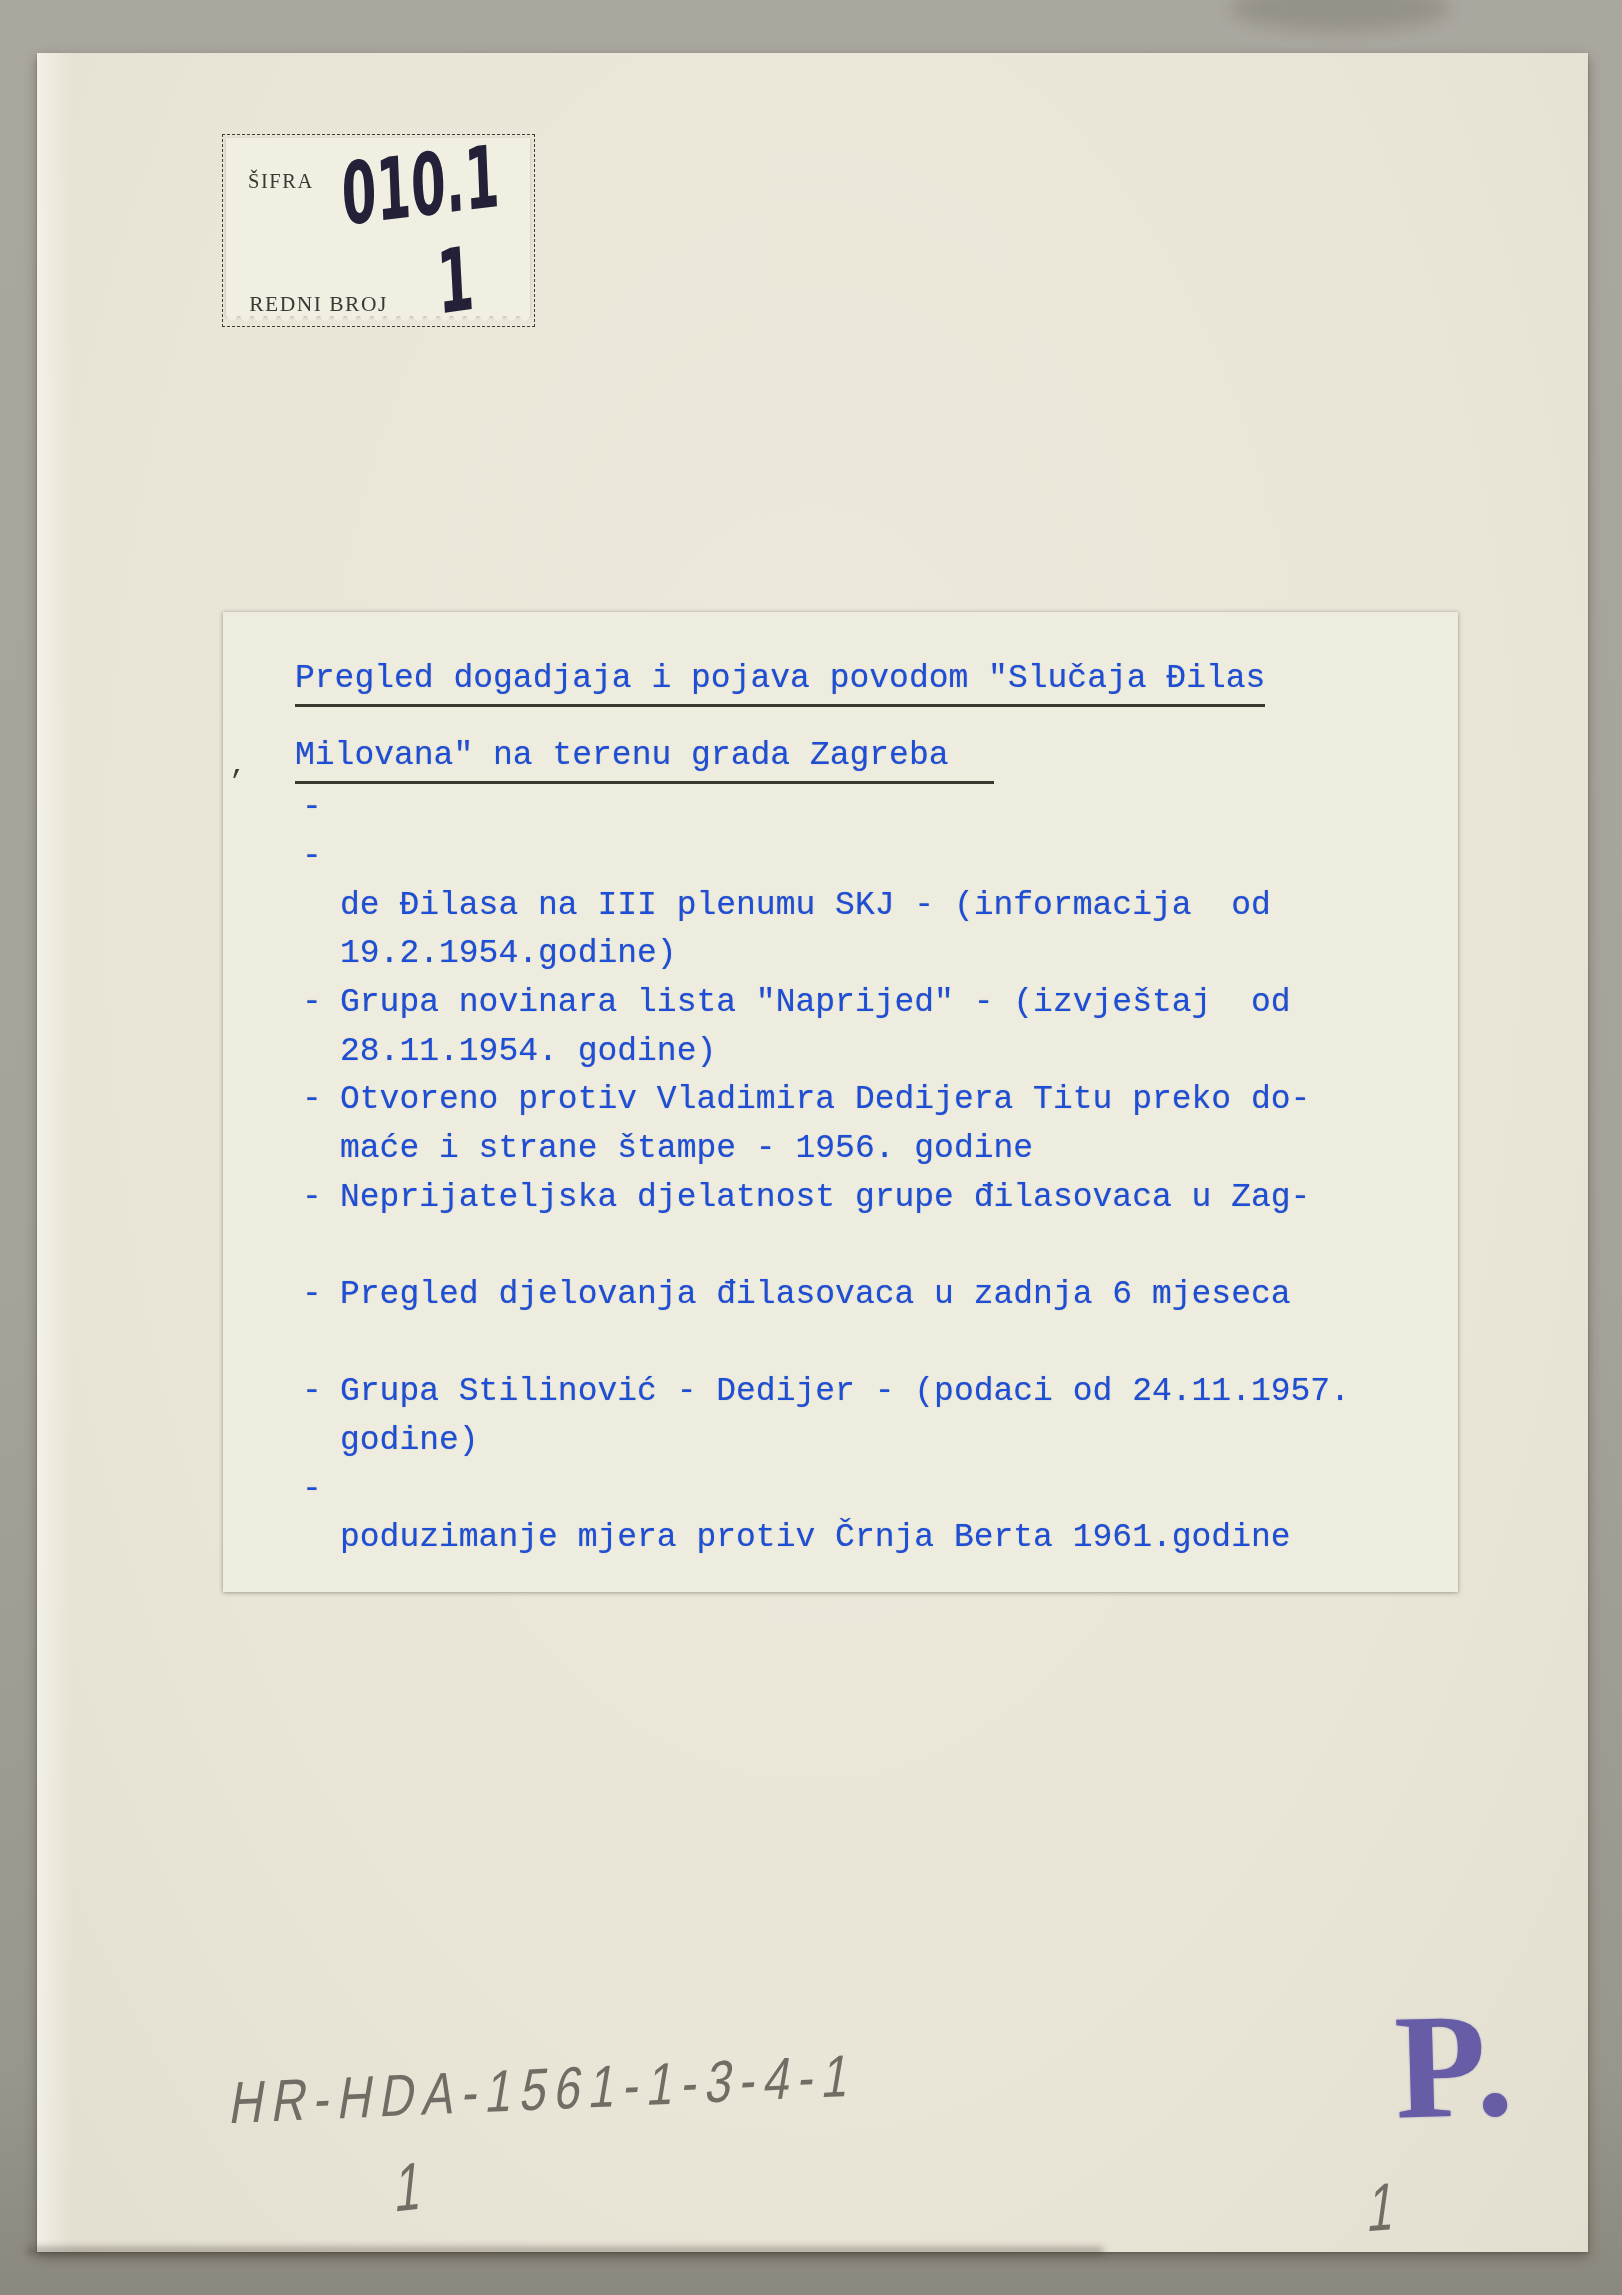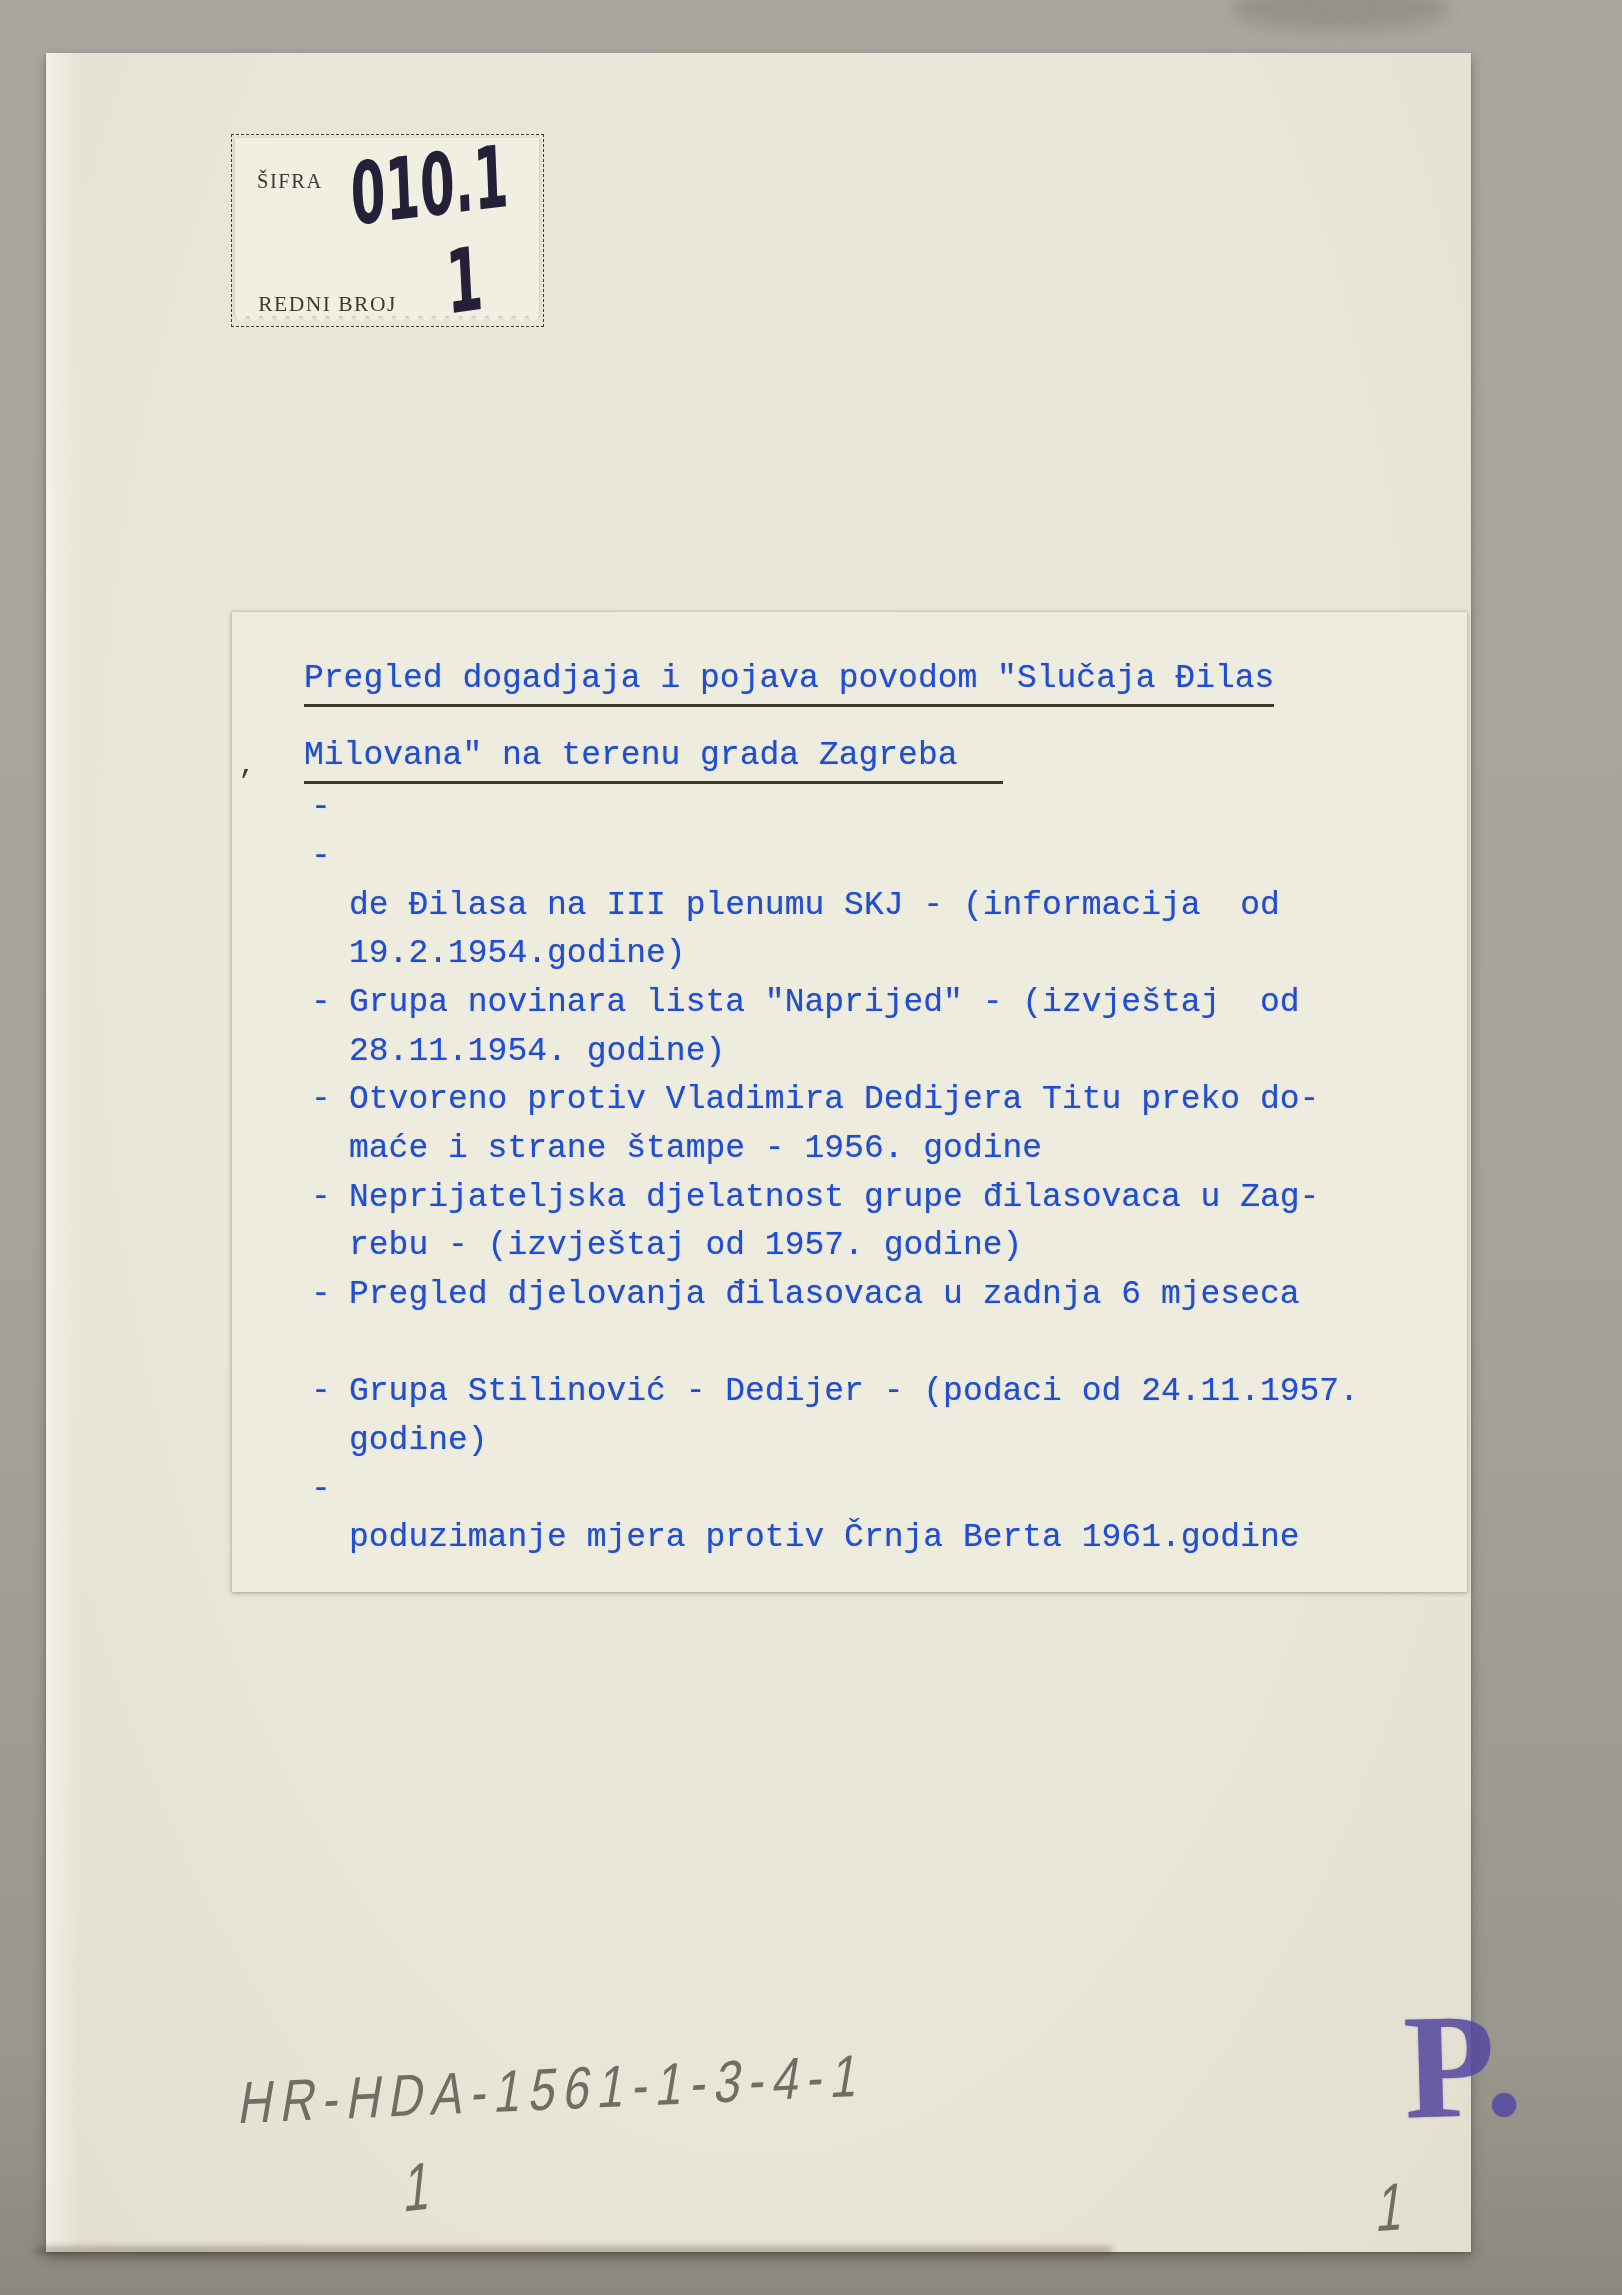--- a/index.html
+++ b/index.html
@@ -7,24 +7,23 @@
     width:1623px;height:2295px;
     background:linear-gradient(180deg,#aaa79f 0%,#a6a39b 55%,#99968c 90%,#8b887d 100%);
     font-family:"Liberation Sans",sans-serif;
     overflow:hidden;position:relative;
   }
   .bg-patch{
     position:absolute;left:1230px;top:-15.4px;width:220px;height:46px;
     background:#89867d;border-radius:50%;filter:blur(9.2px);opacity:.65;
   }
   .paper{
-    position:absolute;left:37px;top:53px;width:1425px;height:2199px;
+    position:absolute;left:37px;top:53px;width:1551px;height:2199px;
     background:radial-gradient(ellipse at 50% 38%,#ece8db 0%,#e9e5d7 62%,#e2ded0 100%);
     box-shadow:0 5.1px 11.3px rgba(60,55,45,.45), 0 1px 2px rgba(60,55,45,.35);
-    margin-left:9px;
   }
   .paper-left-light{
     position:absolute;left:0;top:0;width:36px;height:100%;
     background:linear-gradient(90deg,rgba(255,255,252,.5),rgba(255,255,252,0));
   }
   .paper-bottom-smudge{
     position:absolute;left:-10.2px;top:2194px;width:1076px;height:8.2px;
     background:rgba(70,64,52,.38);filter:blur(3.6px);
   }
   
@@ -126,21 +125,20 @@
 
     <div class="line" style="top:174px"><span class="dash">-</span></div>
     <div class="line" style="top:223px"><span class="dash">-</span></div>
     <div class="line" style="top:272px"><span class="txt">de Đilasa na III plenumu SKJ - (informacija  od</span></div>
     <div class="line" style="top:320px"><span class="txt">19.2.1954.godine)</span></div>
     <div class="line" style="top:369px"><span class="dash">-</span><span class="txt">Grupa novinara lista "Naprijed" - (izvještaj  od</span></div>
     <div class="line" style="top:418px"><span class="txt">28.11.1954. godine)</span></div>
     <div class="line" style="top:466px"><span class="dash">-</span><span class="txt">Otvoreno protiv Vladimira Dedijera Titu preko do-</span></div>
     <div class="line" style="top:515px"><span class="txt">maće i strane štampe - 1956. godine</span></div>
     <div class="line" style="top:564px"><span class="dash">-</span><span class="txt">Neprijateljska djelatnost grupe đilasovaca u Zag-</span></div>
-    <div class="line" style="top:612px"><span class="txt">rebu - (izvještaj od 1957. godine)</span></div>
     <div class="line" style="top:661px"><span class="dash">-</span><span class="txt">Pregled djelovanja đilasovaca u zadnja 6 mjeseca</span></div>
     <div class="line" style="top:758px"><span class="dash">-</span><span class="txt">Grupa Stilinović - Dedijer - (podaci od 24.11.1957.</span></div>
     <div class="line" style="top:807px"><span class="txt">godine)</span></div>
     <div class="line" style="top:856px"><span class="dash">-</span></div>
     <div class="line" style="top:904px"><span class="txt">poduzimanje mjera protiv Črnja Berta 1961.godine</span></div>
   </div>
 
   <div class="pencil pencil-code">HR-HDA-1561-1-3-4-1</div>
   <div class="pencil pencil-one-left">1</div>
   <div class="stamp">P.</div>

